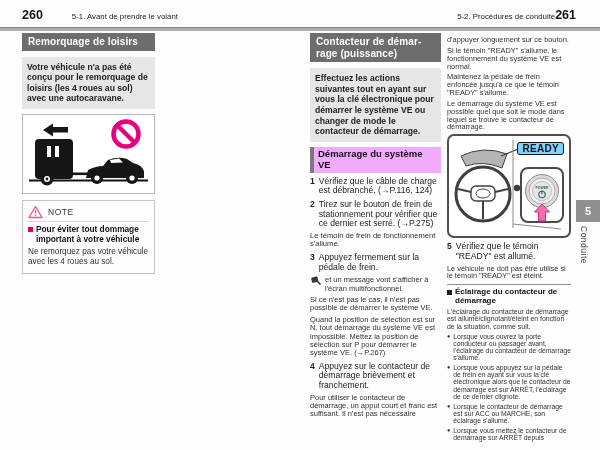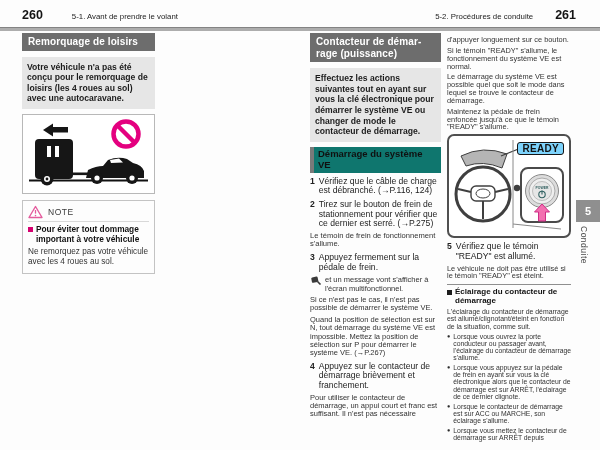--- a/index.html
+++ b/index.html
@@ -1,21 +1,21 @@
 <!DOCTYPE html>
 <html><head>
 <meta charset="utf-8">
 <style>
   html,body{margin:0;padding:0;background:#fff;}
   .page{position:relative;width:600px;height:450px;background:#fdfdfd;
         font-family:"Liberation Sans",sans-serif;color:#2a2a2a;overflow:hidden;}
 
   
   #hdr-left{position:absolute;left:22px;top:8px;display:flex;align-items:baseline;gap:29px;}
-  #hdr-right{position:absolute;right:24px;top:8px;display:flex;align-items:baseline;gap:22px;margin-left:25px;}
+  #hdr-right{position:absolute;right:24px;top:8px;display:flex;align-items:baseline;gap:0;margin-left:25px;}
   .hdr-num{font-weight:bold;font-size:12.5px;color:#141414;}
   .hdr-chap{font-size:7.8px;color:#222;}
   .hdr-rule{position:absolute;left:0;top:27px;width:600px;height:3px;background:#adadad;border-top:1px solid #838383;}
 
   
   .col{position:absolute;top:33px;}
   #col1{left:22px;width:133px;}
   #col2{left:310px;width:131px;}
   #col3{left:447px;width:124px;}
 
@@ -32,21 +32,21 @@
   .note-box{border:1px solid #c3c3c3;margin-top:6px;padding:4px 5px 5px;}
   .note-hd{display:flex;align-items:center;gap:5px;border-bottom:1px solid #d8d8d8;padding-bottom:2px;margin-bottom:3px;}
   .note-label{font-size:8.5px;color:#3a3a3a;letter-spacing:.5px;}
   .hd-flex{display:flex;gap:3px;font-weight:bold;font-size:8.3px;line-height:1.2;color:#111;}
   .sq{flex:0 0 auto;width:5px;height:5px;margin-top:2px;}
   .sq.pink{background:#d6006f;}
   .sq.dark{background:#1d1d1d;}
   .note-body{font-size:8.2px;line-height:1.25;margin-top:2px;color:#333;}
 
   
-  .subsection{background:#0f766e;border-left:4px solid #7a7a7a;font-weight:bold;font-size:9.5px;
+  .subsection{background:#f0abfc;border-left:4px solid #7a7a7a;font-weight:bold;font-size:9.5px;
               line-height:1.15;padding:2px 4px;margin-top:5px;color:#101010;}
   .step{display:flex;gap:4px;margin-top:4px;font-size:8.6px;line-height:1.12;color:#222;}
   .step .num{font-weight:bold;flex:0 0 auto;}
   .small-note{font-size:7.6px;line-height:1.12;margin-top:3px;color:#333;}
   .para{font-size:7.5px;line-height:1.12;margin-top:3px;color:#333;}
   .icon-para{display:flex;gap:3px;margin-top:4px;font-size:7.5px;line-height:1.12;color:#333;}
   .icon-para svg{flex:0 0 auto;margin-top:0;}
 
   
   .para3{font-size:7.4px;line-height:1.06;margin-top:3px;color:#333;}
@@ -165,22 +165,22 @@
     <div class="step">
       <span class="num">4</span>
       <span>Appuyez sur le contacteur de démarrage brièvement et franchement.</span>
     </div>
     <div class="para">Pour utiliser le contacteur de démarrage, un appui court et franc est suffisant. Il n'est pas nécessaire</div>
   </div>
 
   <div class="col" id="col3">
     <div class="para3">d'appuyer longuement sur ce bouton.</div>
     <div class="para3">Si le témoin "READY" s'allume, le fonctionnement du système VE est normal.</div>
+    <div class="para3">Maintenez la pédale de frein enfoncée jusqu'à ce que le témoin "READY" s'allume.</div>
     <div class="para3">Le démarrage du système VE est possible quel que soit le mode dans lequel se trouve le contacteur de démarrage.</div>
-    <div class="para3">Maintenez la pédale de frein enfoncée jusqu'à ce que le témoin "READY" s'allume.</div>
 
     <div class="fig2">
       <svg width="118" height="96" viewBox="0 0 118 96">
 
         <path d="M12,20 Q34,9 58,18 L53,32 Q34,24 17,30 Z" fill="#b5b5b5" stroke="#3f3f3f" stroke-width="1"></path>
         <line x1="52" y1="20" x2="72" y2="12" stroke="#3f3f3f" stroke-width="1.2"></line>
 
         <circle cx="34" cy="58" r="27" fill="none" stroke="#3f3f3f" stroke-width="3"></circle>
         <rect x="22" y="50" width="24" height="15" rx="5" fill="#fff" stroke="#3f3f3f" stroke-width="1.4"></rect>
         <ellipse cx="34" cy="57.5" rx="7" ry="4.5" fill="none" stroke="#3f3f3f" stroke-width="1"></ellipse>

